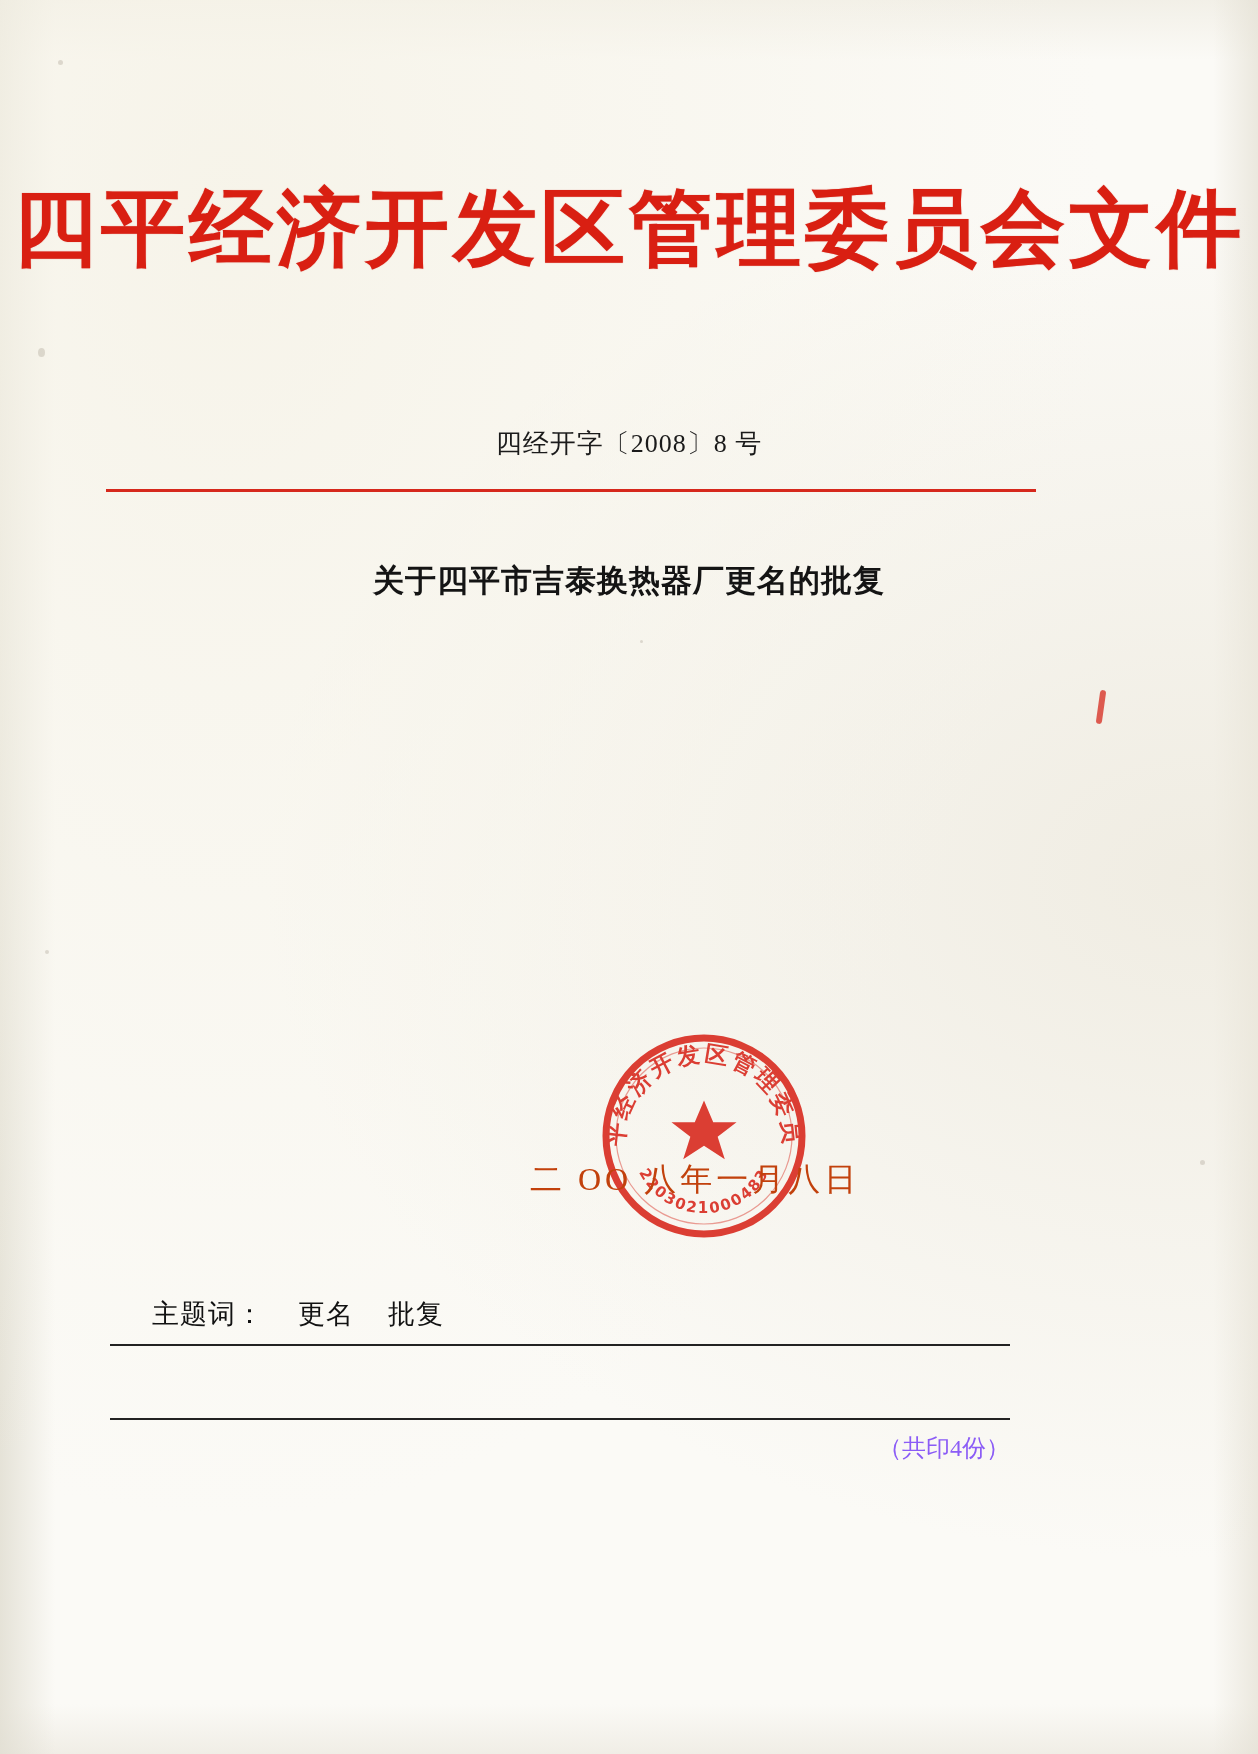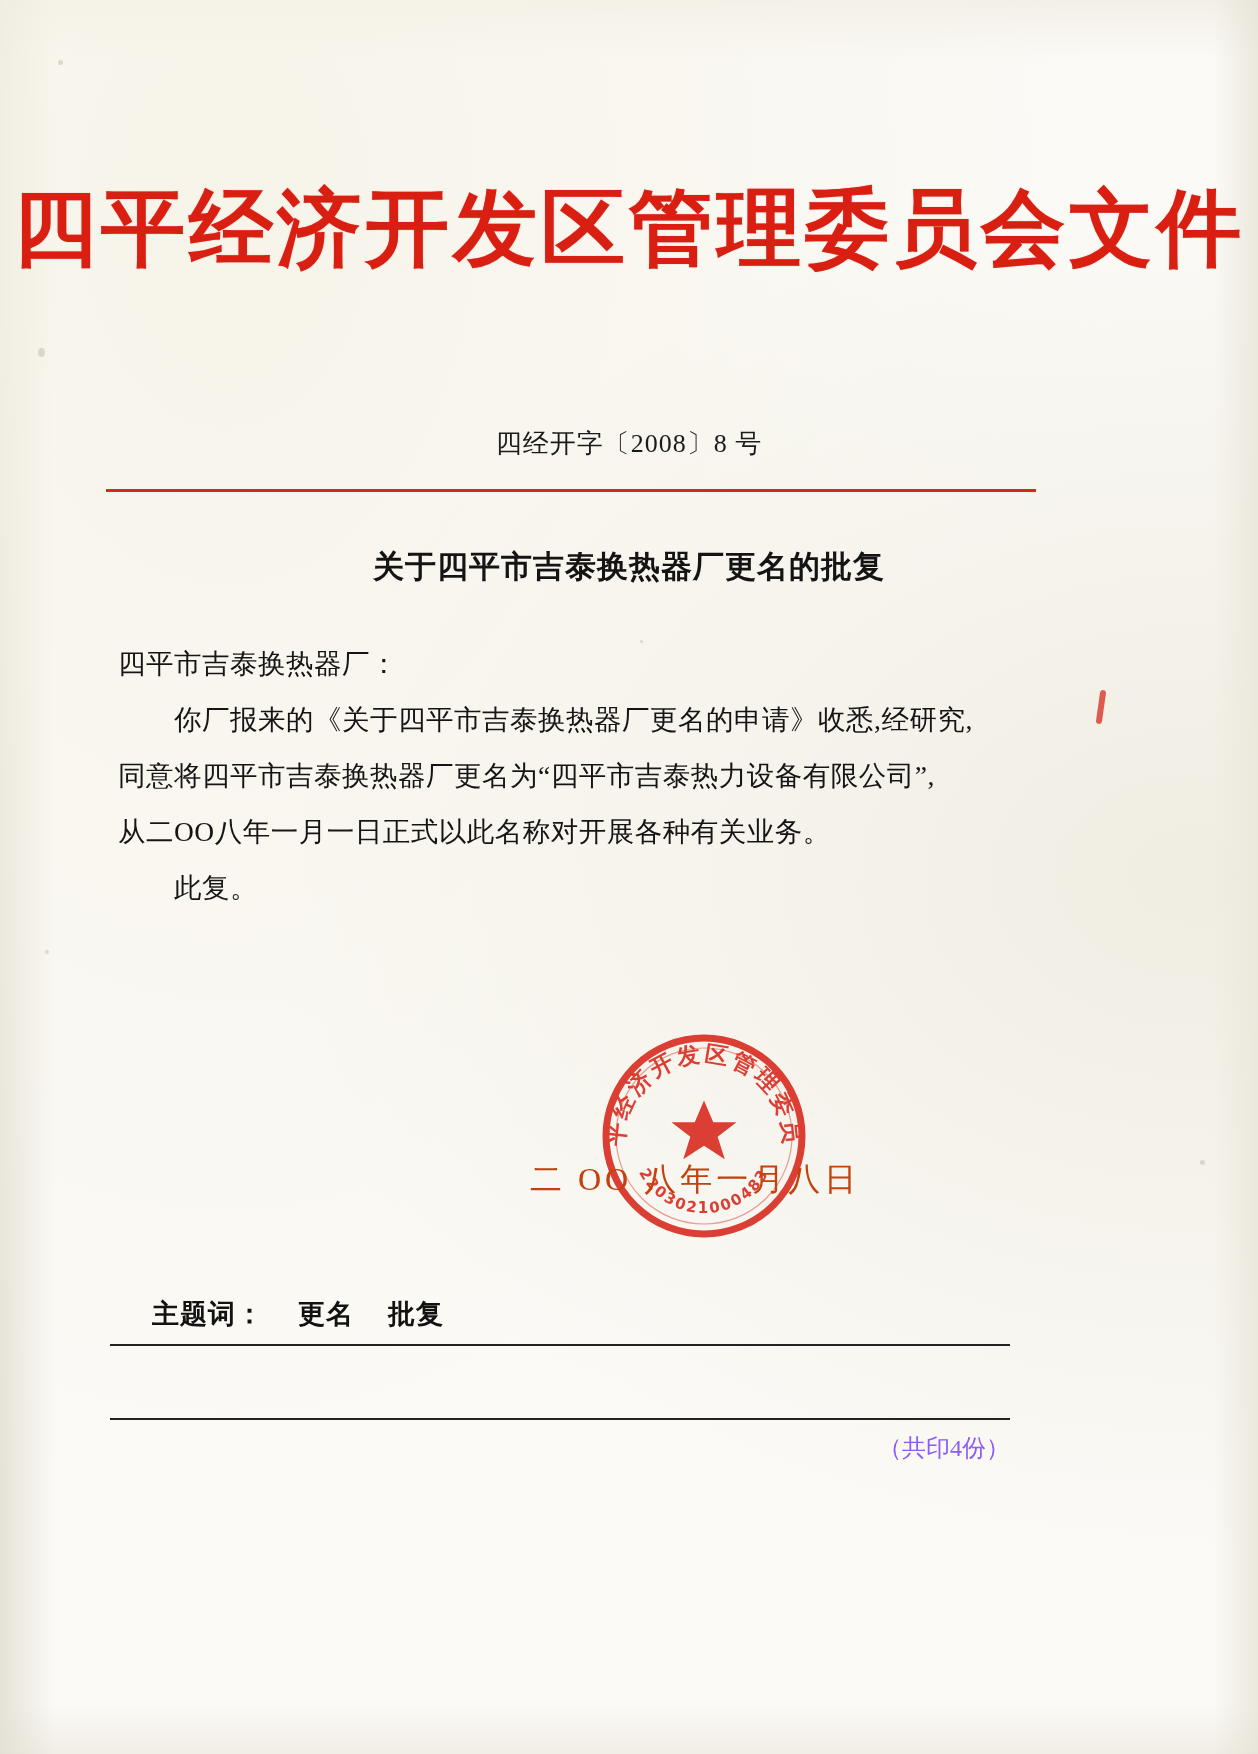--- a/index.html
+++ b/index.html
@@ -69,21 +69,21 @@
     position: absolute;
     top: 489px;
     left: 106px;
     width: 930px;
     height: 3px;
     background: #d6281c;
   }
 
   .doctitle {
     position: absolute;
-    top: 546px;
+    top: 560px;
     left: 0;
     right: 0;
     text-align: center;
     font-size: 31px;
     font-weight: bold;
     color: #141414;
     letter-spacing: 1px;
     font-family: "DejaVu Serif", "Liberation Serif", serif;
   }
 
@@ -124,21 +124,21 @@
     color: #c2410c;
     letter-spacing: 4px;
     white-space: nowrap;
   }
 
   .keywords {
     position: absolute;
     top: 1296px;
     left: 152px;
     font-size: 27px;
-    font-weight: bold;
+    font-weight: normal;
     color: #121212;
     letter-spacing: 1px;
     white-space: nowrap;
   }
   .keywords .kw-gap { display: inline-block; width: 34px; }
 
   .rule1 {
     position: absolute;
     top: 1344px;
     left: 110px;
@@ -201,27 +201,20 @@
   <div class="speck" style="top:640px;left:640px;width:3px;height:3px;"></div>
 
   <div class="masthead">四平经济开发区管理委员会文件</div>
 
   <div class="docnumber">四经开字〔2008〕8 号</div>
 
   <div class="redrule"></div>
 
   <div class="doctitle">关于四平市吉泰换热器厂更名的批复</div>
 
-  <div class="body-block">
-    <p>四平市吉泰换热器厂：</p>
-    <p class="indent">你厂报来的《关于四平市吉泰换热器厂更名的申请》收悉,经研究,</p>
-    <p>同意将四平市吉泰换热器厂更名为“四平市吉泰热力设备有限公司”,</p>
-    <p>从二OO八年一月一日正式以此名称对开展各种有关业务。</p>
-    <p class="indent">此复。</p>
-  </div>
 
   <div class="red-mark"></div>
 
   <div class="seal">
     <svg width="212" height="212" viewBox="0 0 212 212" aria-hidden="true">
       <g opacity="0.88">
         <circle cx="106" cy="106" r="98" fill="none" stroke="#d8251a" stroke-width="7"></circle>
         <circle cx="106" cy="106" r="88" fill="none" stroke="#d8251a" stroke-width="1.2" opacity="0.5"></circle>
         <path id="sealTopArc" d="M 26 112 A 80 80 0 0 1 186 112" fill="none"></path>
         <text font-family="'DejaVu Serif','Liberation Serif',serif" font-size="23" font-weight="bold" fill="#d8251a" letter-spacing="3">

